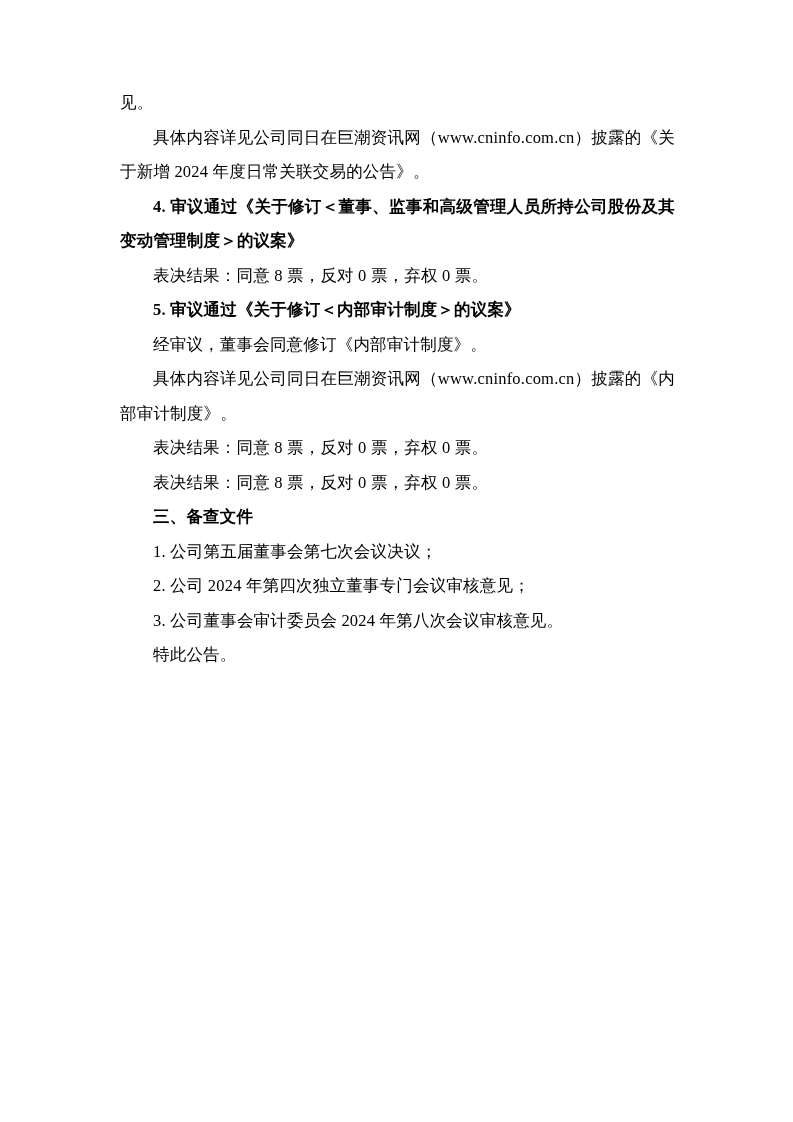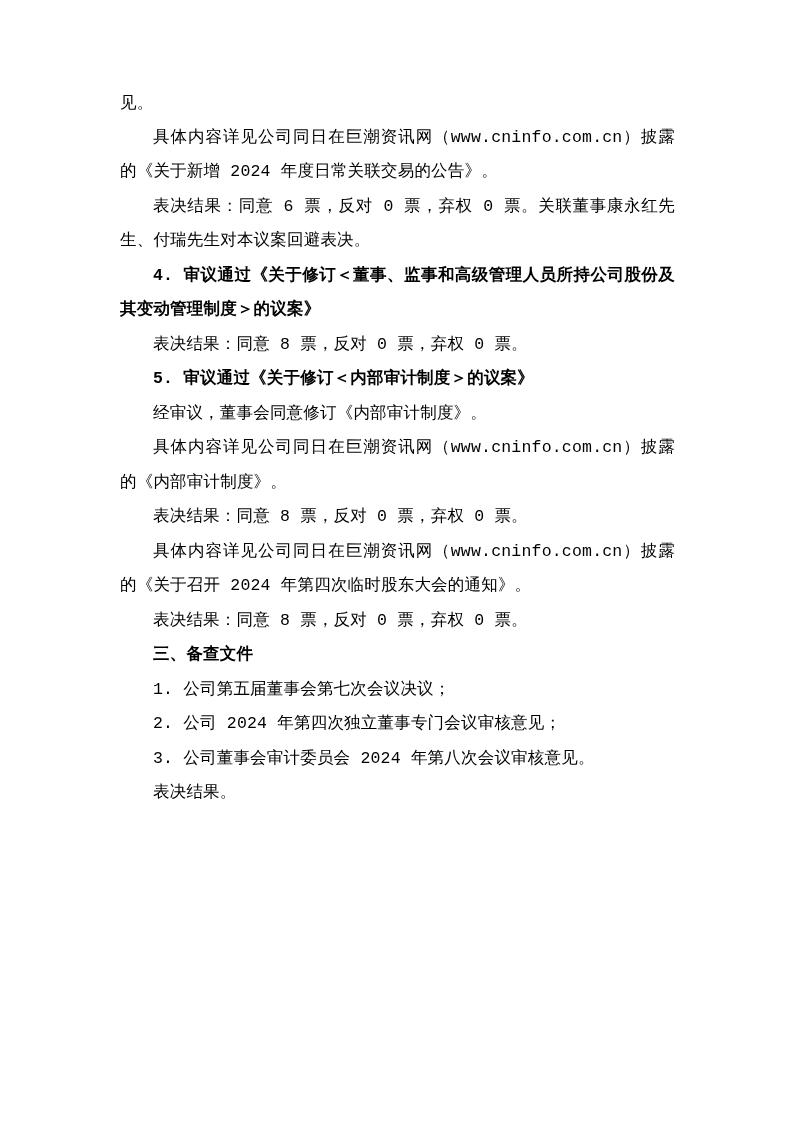--- a/index.html
+++ b/index.html
@@ -22,41 +22,38 @@
     margin: 0;
     padding: 0;
     font-size: 16.5px;
     line-height: 34.5px;
     text-align: justify;
     letter-spacing: 0.2px;
     word-break: break-all;
   }
   .doc p.indent {
     text-indent: 2em;
-    font-family: Liberation Mono, monospace;
   }
   .doc p.heading {
     font-weight: bold;
   }
 </style>
 </head>
 <body>
 
 <div class="page">
   <div class="doc">
     <p>见。</p>
     <p class="indent">具体内容详见公司同日在巨潮资讯网（www.cninfo.com.cn）披露的《关于新增 2024 年度日常关联交易的公告》。</p>
-    <p class="indent">表决结果：同意 6 票，反对 0 票，弃权 0 票。关联董事康永红先生、付瑞先生对本议案回避表决。</p>
     <p class="indent heading">4. 审议通过《关于修订＜董事、监事和高级管理人员所持公司股份及其变动管理制度＞的议案》</p>
     <p class="indent">表决结果：同意 8 票，反对 0 票，弃权 0 票。</p>
     <p class="indent heading">5. 审议通过《关于修订＜内部审计制度＞的议案》</p>
     <p class="indent">经审议，董事会同意修订《内部审计制度》。</p>
     <p class="indent">具体内容详见公司同日在巨潮资讯网（www.cninfo.com.cn）披露的《内部审计制度》。</p>
     <p class="indent">表决结果：同意 8 票，反对 0 票，弃权 0 票。</p>
-    <p class="indent">具体内容详见公司同日在巨潮资讯网（www.cninfo.com.cn）披露的《关于召开 2024 年第四次临时股东大会的通知》。</p>
     <p class="indent">表决结果：同意 8 票，反对 0 票，弃权 0 票。</p>
     <p class="indent heading">三、备查文件</p>
     <p class="indent">1. 公司第五届董事会第七次会议决议；</p>
     <p class="indent">2. 公司 2024 年第四次独立董事专门会议审核意见；</p>
     <p class="indent">3. 公司董事会审计委员会 2024 年第八次会议审核意见。</p>
-    <p class="indent">表决结果。</p>
+    <p class="indent">特此公告。</p>
   </div>
 </div>
 
 </body></html>

